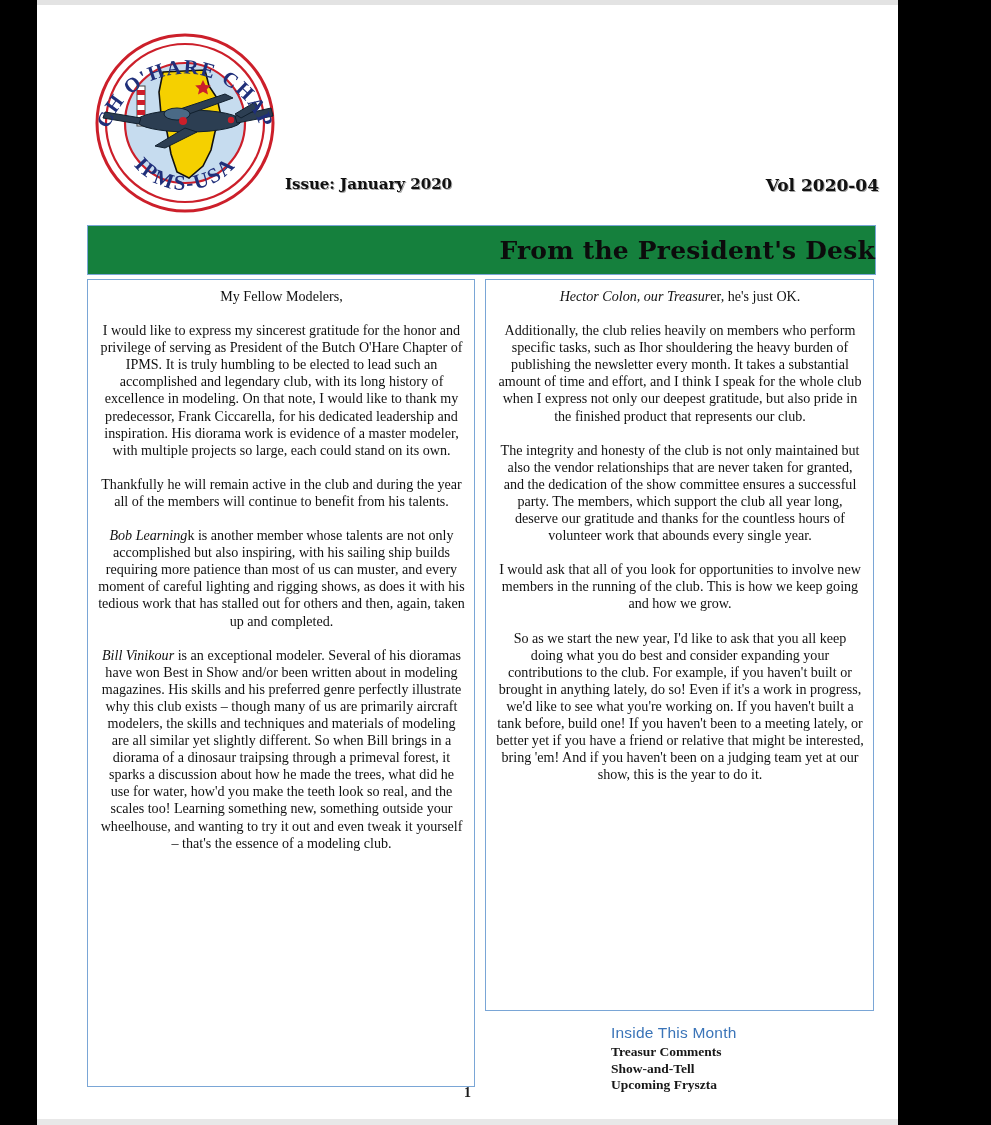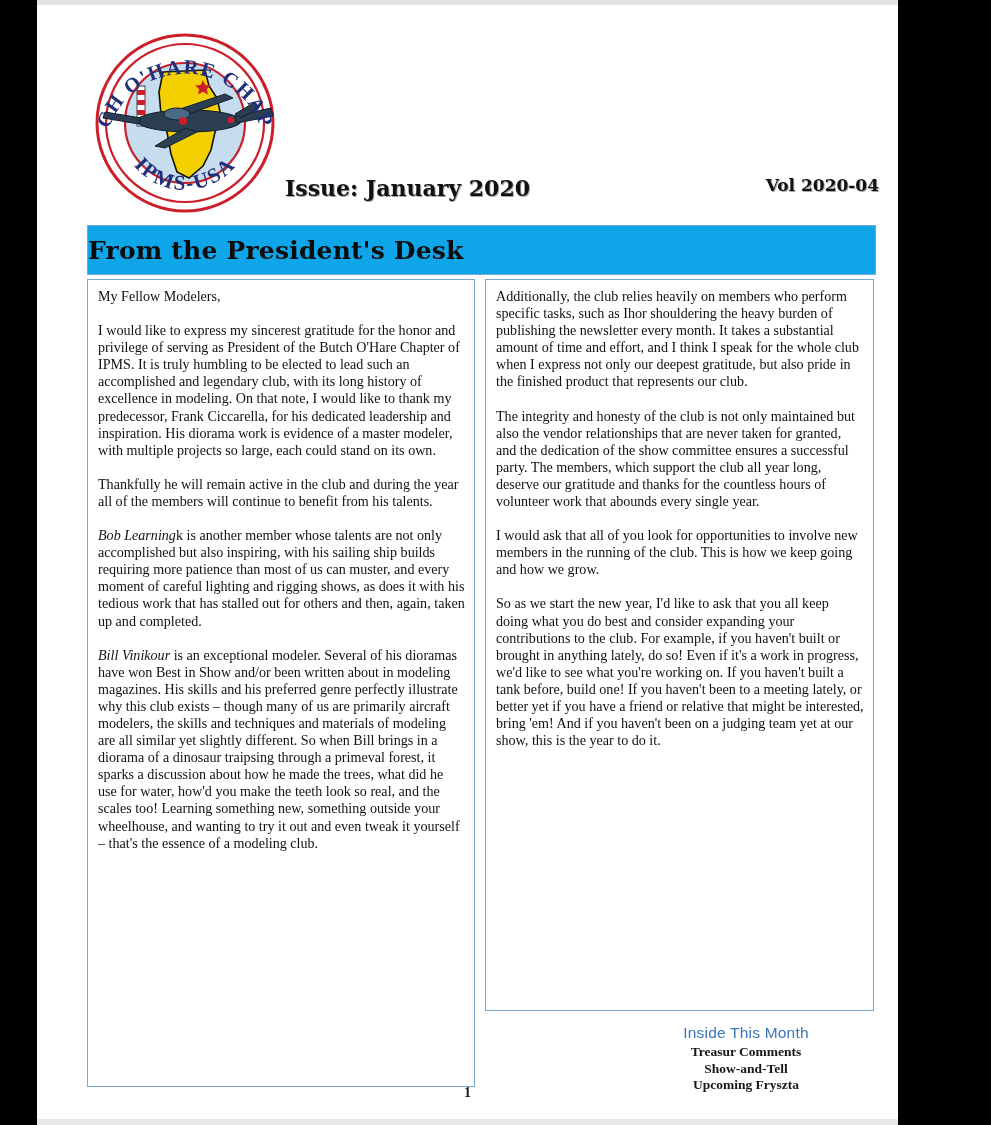--- a/index.html
+++ b/index.html
@@ -28,63 +28,62 @@
     font-family:"DejaVu Serif","Liberation Serif",serif;
     font-weight:700;font-size:43px;letter-spacing:1px;
     color:#0b0b0b;line-height:1.05;
     text-shadow:2px 2px 0 rgba(0,0,0,0.45);
   }
 
   #issue-row{position:absolute;left:248px;top:175px;width:594px;height:26px;}
   #issue-label{
     position:absolute;left:0;top:0;
     font-family:"DejaVu Serif","Liberation Serif",serif;
-    font-weight:700;font-size:22px;color:#111;
+    font-weight:700;font-size:15px;color:#111;
     text-shadow:1px 1px 0 rgba(0,0,0,0.35);
   }
   #vol-label{
     position:absolute;right:0;top:0;
     font-family:"DejaVu Serif","Liberation Serif",serif;
     font-weight:700;font-size:17px;color:#111;
     text-shadow:1px 1px 0 rgba(0,0,0,0.35);
   }
 
   
   #banner{
     position:absolute;left:50px;top:225px;width:787px;height:48px;
-    border:1.5px solid #7aa6d6;background:#0ea5e9;
-    display:flex;align-items:center;justify-content:flex-start;
+    border:1.5px solid #7aa6d6;background:#15803d;
+    display:flex;align-items:center;justify-content:flex-end;
   }
   #banner-title{
     font-family:"DejaVu Serif","Liberation Serif",serif;
     font-weight:700;font-size:25px;color:#0c0c0c;letter-spacing:0.2px;
   }
 
   
   .col{
     position:absolute;
     border:1.2px solid #7aa6d6;background:#fff;
     box-sizing:border-box;padding:8px 9px 6px 10px;
     font-family:"Liberation Serif",serif;
     font-size:14.1px;line-height:17.1px;color:#111;
-    text-align:left;
+    text-align:center;
     overflow:hidden;
   }
   #col-left{left:50px;top:279px;width:388px;height:808px;}
   #col-right{left:448px;top:279px;width:389px;height:732px;}
 
   .col p{margin:0 0 17px 0;}
   .col p:last-child{margin-bottom:0;}
   .col i{font-style:italic;}
 
   
   #inside{
     position:absolute;left:574px;top:1024px;width:270px;
     font-family:"Liberation Serif",serif;
-    text-align:center;
   }
   #inside-head{
     font-family:"Liberation Sans",sans-serif;
     font-size:15.5px;color:#3a74b8;margin-bottom:2px;letter-spacing:0.2px;
   }
   .inside-item{
     font-family:"Liberation Serif",serif;
     font-size:13.5px;color:#171717;line-height:16.5px;font-weight:600;
   }
 
@@ -182,20 +181,21 @@
     </div>
 
     <div class="col" id="col-left">
         <p>My Fellow Modelers,</p>
         <p>I would like to express my sincerest gratitude for the honor and privilege of serving as President of the Butch O'Hare Chapter of IPMS.  It is truly humbling to be elected to lead such an accomplished and legendary club, with its long history of excellence in modeling.  On that note, I would like to thank my predecessor, Frank Ciccarella, for his dedicated leadership and inspiration.  His diorama work is evidence of a master modeler, with multiple projects so large, each could stand on its own.</p>
         <p>Thankfully he will remain active in the club and during the year all of the members will continue to benefit from his talents.</p>
         <p><i>Bob Learning</i>k is another member whose talents are not only accomplished but also inspiring, with his sailing ship builds requiring more patience than most of us can muster, and every moment of careful lighting and rigging shows, as does it with his tedious work that has stalled out for others and then, again, taken up and completed.</p>
         <p><i>Bill Vinikour</i> is an exceptional modeler.  Several of his dioramas have won Best in Show and/or been written about in modeling magazines.  His skills and his preferred genre perfectly illustrate why this club exists – though many of us are primarily aircraft modelers, the skills and techniques and materials of modeling are all similar yet slightly different.  So when Bill brings in a diorama of a dinosaur traipsing through a primeval forest, it sparks a discussion about how he made the trees, what did he use for water, how'd you make the teeth look so real, and the scales too!  Learning something new, something outside your wheelhouse, and wanting to try it out and even tweak it yourself – that's the essence of a modeling club.</p>
       </div>
     <div class="col" id="col-right">
+        <p><i>Hector Colon, our Treasur</i>er, he's just OK.</p>
         <p>Additionally, the club relies heavily on members who perform specific tasks, such as Ihor shouldering the heavy burden of publishing the newsletter every month.  It takes a substantial amount of time and effort, and I think I speak for the whole club when I express not only our deepest gratitude, but also pride in the finished product that represents our club.</p>
         <p>The integrity and honesty of the club is not only maintained but also the vendor relationships that are never taken for granted, and the dedication of the show committee ensures a successful party.  The members, which support the club all year long, deserve our gratitude and thanks for the countless hours of volunteer work that abounds every single year.</p>
         <p>I would ask that all of you look for opportunities to involve new members in the running of the club.  This is how we keep going and how we grow.</p>
         <p>So as we start the new year, I'd like to ask that you all keep doing what you do best and consider expanding your contributions to the club.  For example, if you haven't built or brought in anything lately, do so! Even if it's a work in progress, we'd like to see what you're working on.  If you haven't built a tank before, build one!  If you haven't been to a meeting lately, or better yet if you have a friend or relative that might be interested, bring 'em!  And if you haven't been on a judging team yet at our show, this is the year to do it.</p>
       </div>
 
     <div id="inside">
       <div id="inside-head">Inside This Month</div>
       <div class="inside-item">Treasur Comments</div>
       <div class="inside-item">Show-and-Tell</div>

